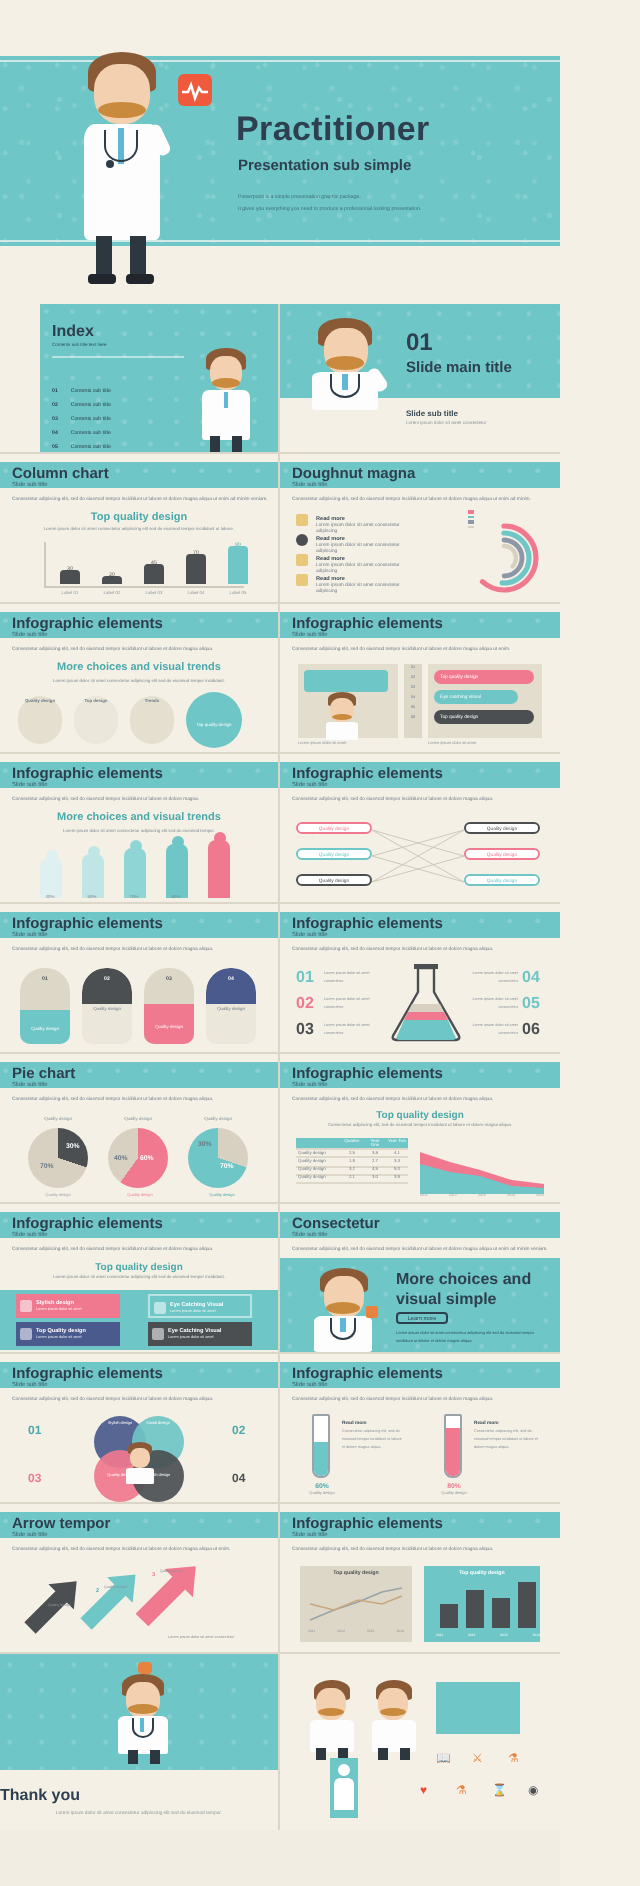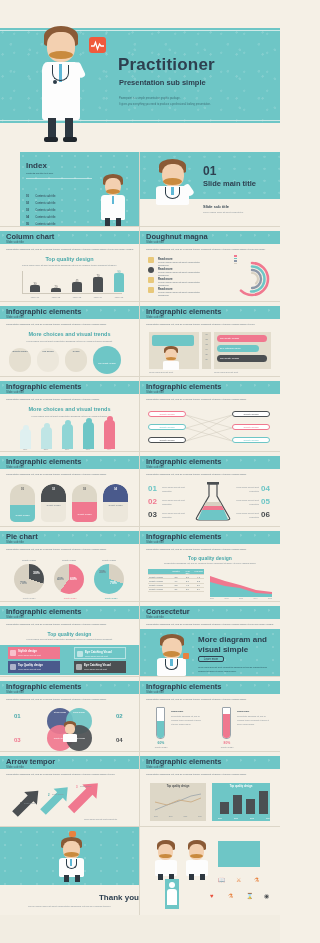--- a/index.html
+++ b/index.html
@@ -82,21 +82,21 @@
                font-size:2.8px; color:#2e4050; display:flex; align-items:center;
                justify-content:center; }
   .big-white { position:absolute; font-size:8px; font-weight:bold; color:#2e4050; line-height:1.25; }
   .tube { position:absolute; border:1px solid #9aa3aa; border-radius:1px 1px 4px 4px; background:#fff; }
   .tube-fill{ position:absolute; bottom:0; left:0; right:0; border-radius:0 0 3px 3px; }
 
   .tbl { position:absolute; font-size:2.2px; color:#6b7a85; }
   .tbl div{ display:flex; }
   .tbl span{ display:block; border-bottom:.4px solid #ded8ca; padding:.6px 1px; }
 
-  .thanks { position:absolute; width:100%; text-align:right; font-size:8px; font-weight:bold; color:#2e4050; }
+  .thanks { position:absolute; width:100%; text-align:left; font-size:8px; font-weight:bold; color:#2e4050; }
   .thanks-sub{ position:absolute; width:60%; left:20%; text-align:center; font-size:2.4px; line-height:2.2; color:#8b949b;}
 
   .swatch { position:absolute; background:#6ec6c6; }
   .i-glyph{ position:absolute; font-size:6px; line-height:1; }
 </style>
 </head>
 <body>
 
 <div class="deck">
 
@@ -593,21 +593,21 @@
       <div class="doc" style="left:16px;top:31px;width:33px;height:44px;">
         <div class="hair" style="left:4px;top:1px;width:24px;height:12px;"></div>
         <div class="head" style="left:6px;top:5px;width:20px;height:21px;"></div>
         <div class="mous" style="left:7px;top:18px;width:17px;height:6px;"></div>
         <div class="coat" style="left:1px;top:25px;width:29px;height:18px;"></div>
         <div class="tie" style="left:14px;top:26px;width:3px;height:7px;"></div>
         <div class="stet" style="left:9px;top:26px;width:13px;height:11px;"></div>
         <div style="position:absolute;left:27px;top:20px;width:6px;height:6px;background:#e8823f;border-radius:1px;"></div>
       </div>
 
-      <div class="big-white" style="left:58px;top:33px;">More diagram and</div>
+      <div class="big-white" style="left:58px;top:33px;">More choices and</div>
       <div class="big-white" style="left:58px;top:43px;">visual simple</div>
       <div class="btn-ghost" style="left:58px;top:54px;width:26px;height:6px;">
         <span>Learn more</span>
       </div>
       <div style="position:absolute;left:58px;top:63px;width:72px;font-size:2px;line-height:2.2;color:#2b5560;">Lorem ipsum dolor sit amet consectetur adipiscing elit sed do eiusmod tempor incididunt ut labore et dolore magna aliqua.</div>
     </div>
   </div>
 
   <div class="row">
     <div class="slide">

